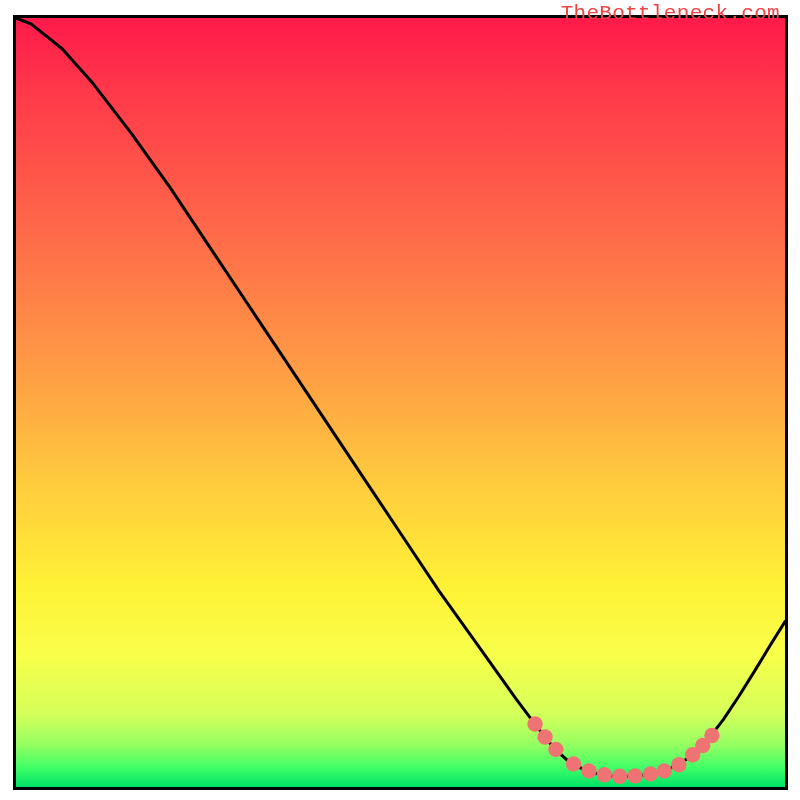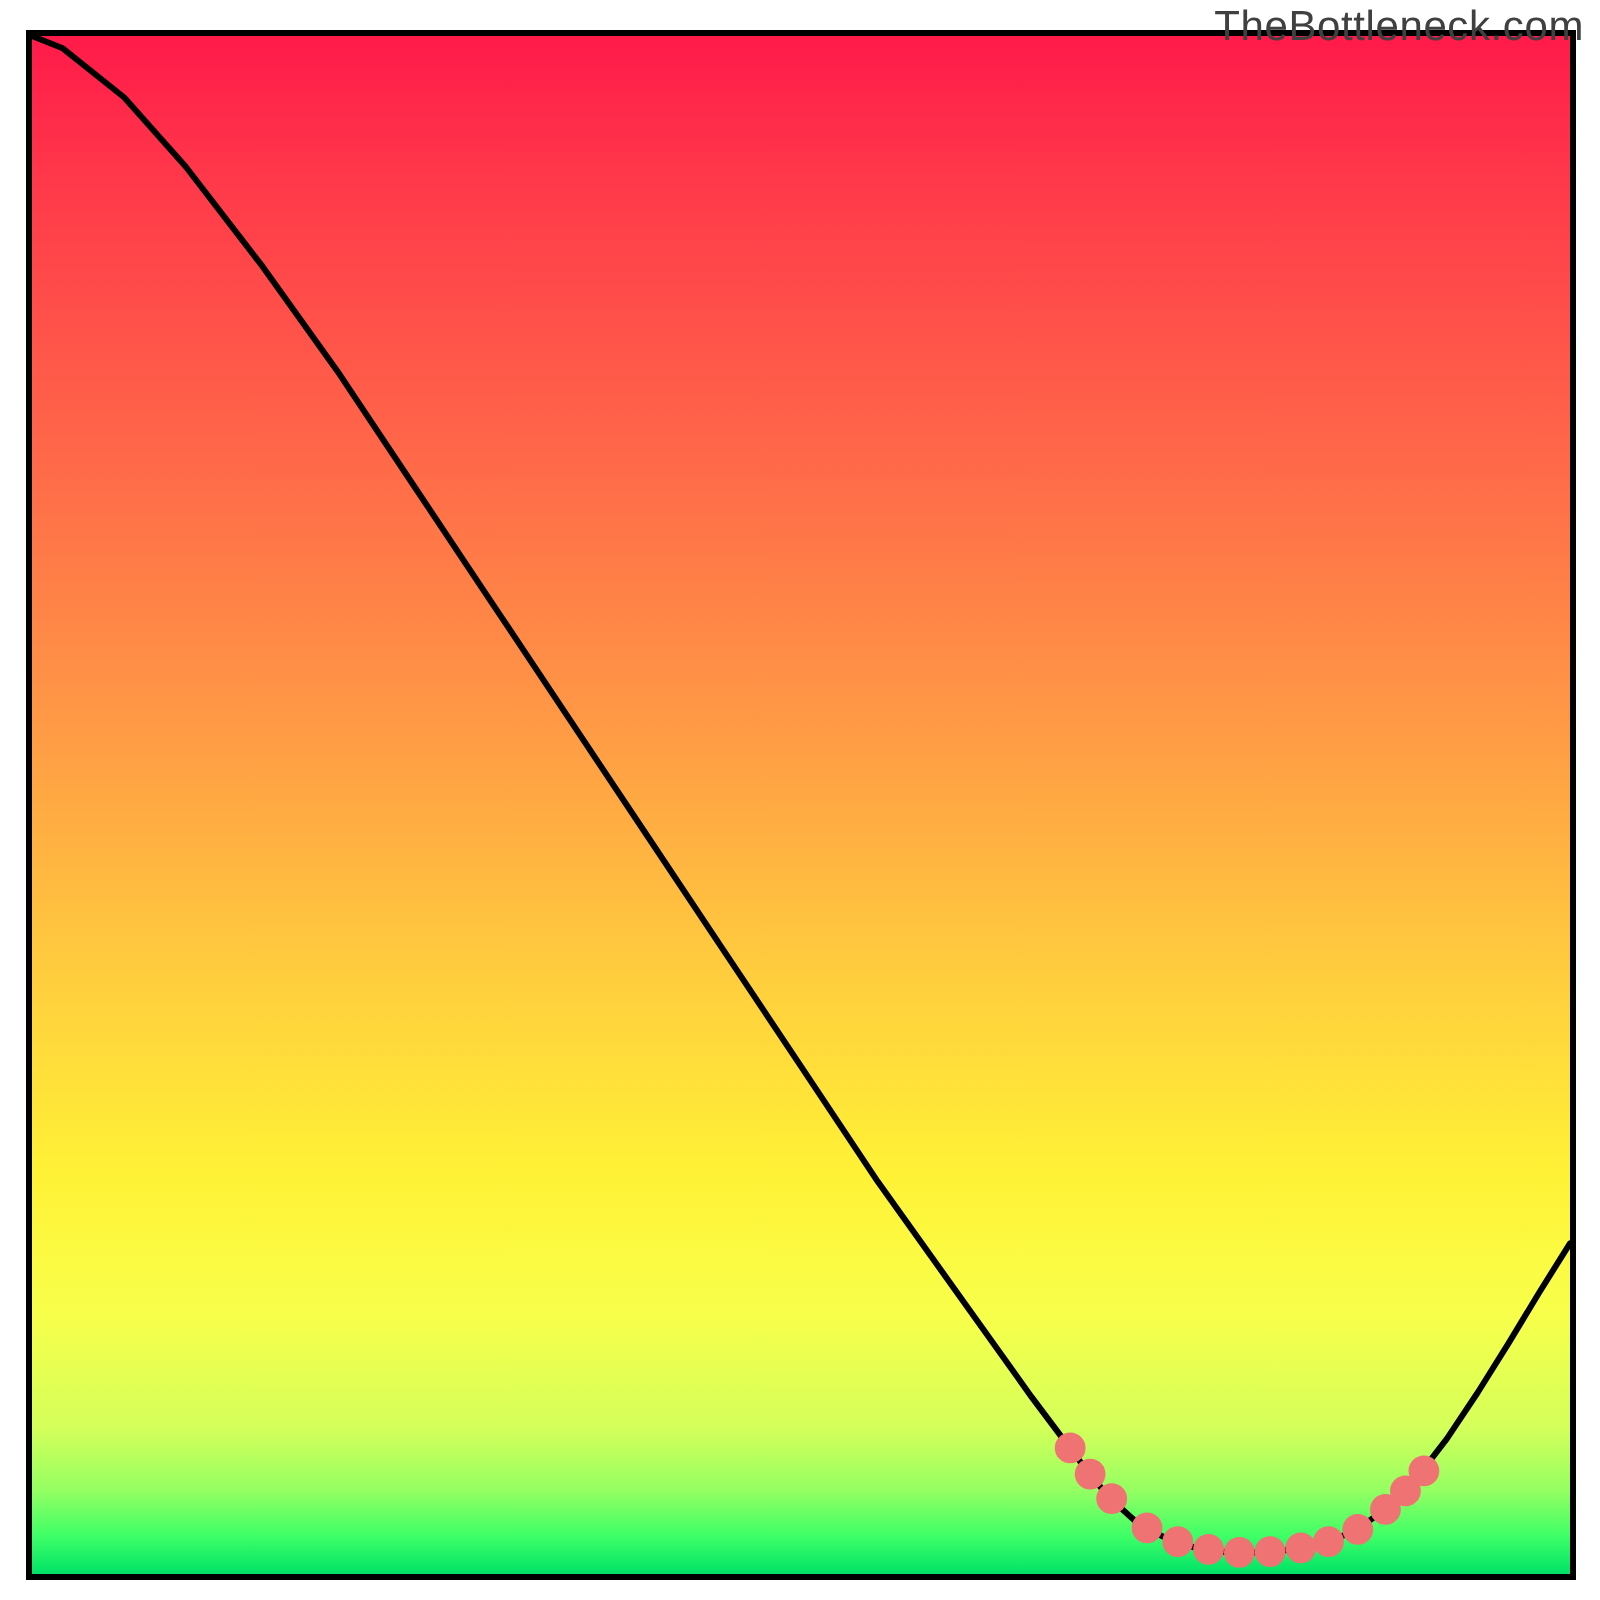--- a/index.html
+++ b/index.html
@@ -11,24 +11,24 @@
     background: #fff;
   }
   .chart-container {
     position: relative;
     width: 800px;
     height: 800px;
   }
   .watermark {
     position: absolute;
     top: 2px;
-    right: 8px;
-    font-family: Liberation Sans, sans-serif;
+    right: 20px;
+    font-family: Liberation Mono, monospace;
     font-size: 21px;
-    color: #404040;
+    color: #ef4444;
     font-weight: 500;
     letter-spacing: 0.3px;
   }
   svg {
     display: block;
   }
 </style>
 </head>
 <body>
 

